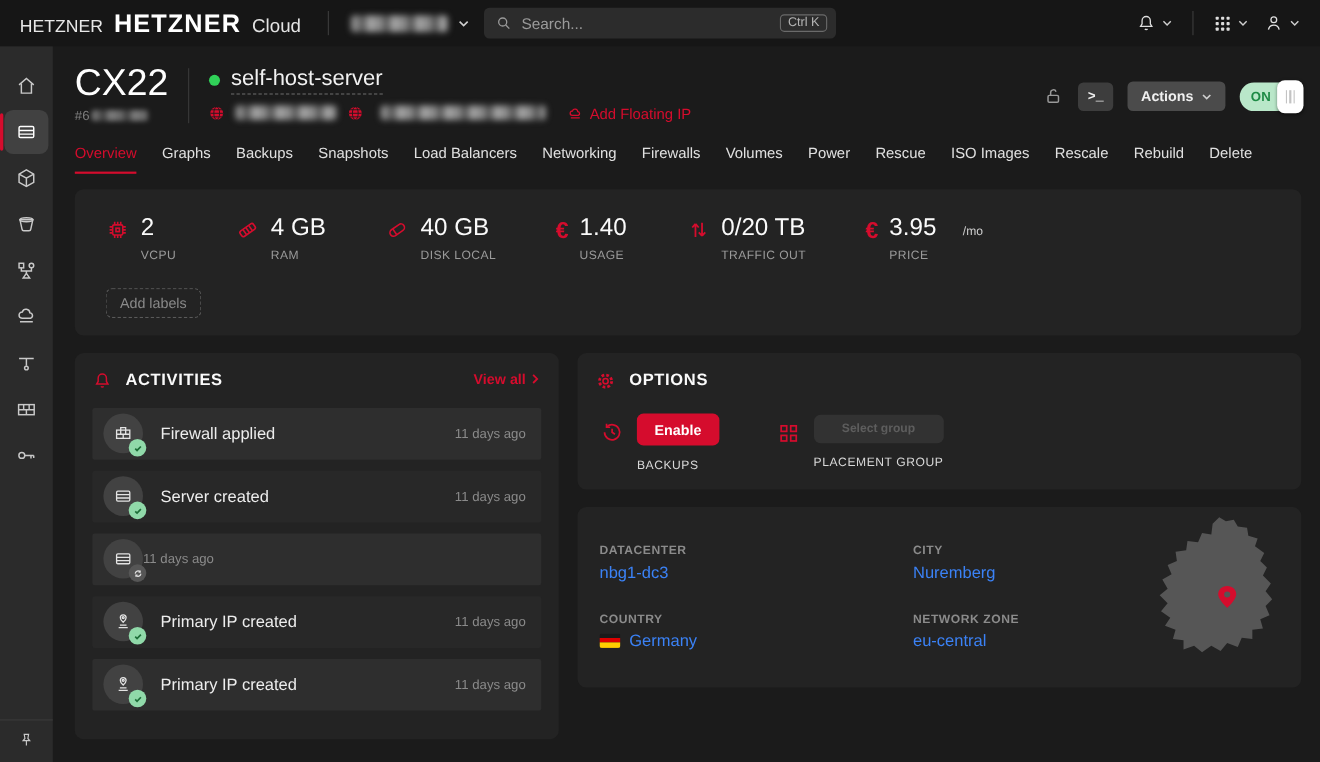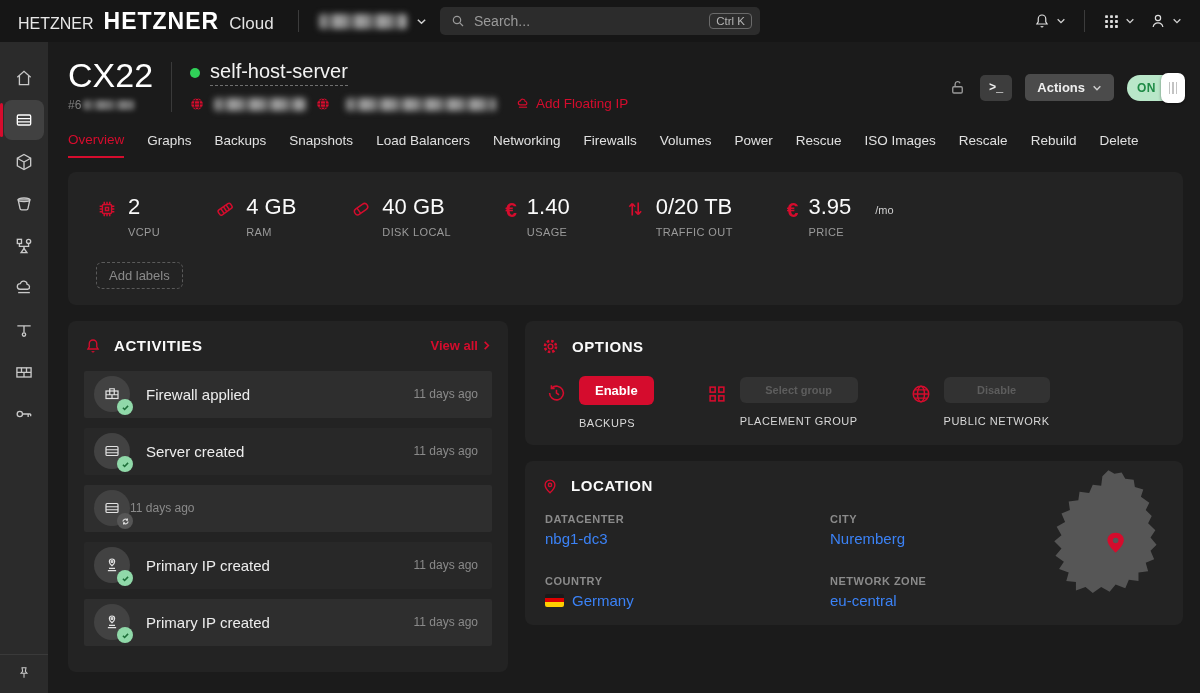--- a/index.html
+++ b/index.html
@@ -50,55 +50,55 @@
   .server-header{display:flex;align-items:flex-start;}
   .stype-block{margin-right:18px;text-align:center;}
   .stype{font-size:34px;font-weight:400;color:#fff;line-height:1.05;}
   .sid{display:flex;align-items:center;gap:2px;margin-top:4px;color:#7d7d7d;font-size:12px;}
   .blur-id{width:52px;height:10px;filter:blur(2.5px);opacity:.7;}
   .vdiv{width:1px;align-self:stretch;background:#3a3a3a;margin:4px 18px 0 0;}
   .name-block{padding-top:2px;}
   .name-row{display:flex;align-items:center;gap:10px;}
   .status-dot{width:10px;height:10px;border-radius:50%;background:#30d158;}
   .sname{font-size:20px;color:#f2f2f2;border-bottom:1px dashed #6f6f6f;padding-bottom:2px;cursor:text;}
-  .ip-row{display:flex;align-items:flex-end;gap:10px;margin-top:10px;}
+  .ip-row{display:flex;align-items:flex-start;gap:10px;margin-top:10px;}
   .globe-mini{color:var(--red);}
   .blur-ip4{width:92px;height:13px;}
   .blur-ip6{width:150px;height:13px;margin-left:6px;}
   .add-fip{display:flex;align-items:center;gap:6px;color:var(--red);font-size:13.5px;margin-left:10px;cursor:pointer;}
   .header-right{margin-left:auto;display:flex;align-items:center;gap:13px;padding-top:16px;}
   .lock{color:#9a9a9a;cursor:pointer;}
   .btn-terminal{background:#3d3d3d;border:none;border-radius:5px;color:#efefef;font-size:12px;font-weight:700;padding:6px 9px;cursor:pointer;font-family:"Liberation Mono",monospace;}
   .btn-actions{background:#4b4b4b;border:none;border-radius:5px;color:#efefef;font-size:13px;font-weight:700;padding:6px 12px;display:flex;align-items:center;gap:7px;cursor:pointer;font-family:"Liberation Sans",sans-serif;}
   .toggle{position:relative;width:56px;height:26px;border-radius:13px;background:#b9e7c9;cursor:pointer;}
   .toggle-label{position:absolute;left:10px;top:6px;font-size:12px;font-weight:800;color:#1d8a45;letter-spacing:.3px;}
   .knob{position:absolute;right:-2px;top:-2px;width:24px;height:30px;background:#fff;border-radius:7px;box-shadow:0 1px 3px rgba(0,0,0,.45);display:flex;align-items:center;justify-content:center;gap:2px;}
   .knob i{display:block;width:1.5px;height:12px;background:#c3c3c3;}
 
   
-  .tabs{display:flex;gap:23px;margin-top:20px;font-size:13.5px;color:#e0e0e0;align-items:center;}
+  .tabs{display:flex;gap:23px;margin-top:20px;font-size:13.5px;color:#e0e0e0;}
   .tab{padding-bottom:9px;cursor:pointer;white-space:nowrap;}
   .tab.active{color:var(--red);border-bottom:2px solid var(--red);}
 
   
   .panel{background:var(--panel);border-radius:8px;}
   .stats-panel{margin-top:14px;padding:24px 28px 16px;}
   .stats-row{display:flex;gap:54px;}
   .stat{display:flex;align-items:flex-start;gap:10px;}
   .stat-icon{color:var(--red);margin-top:2px;}
   .stat-euro{color:var(--red);font-size:21px;font-weight:600;line-height:1;margin-top:3px;}
   .stat-val{font-size:22px;color:#fafafa;line-height:1;}
   .stat-suffix{font-size:11px;color:#cfcfcf;padding-left:24px;}
   .stat-label{font-size:11px;color:var(--muted);margin-top:8px;letter-spacing:.4px;}
   .add-labels{display:inline-block;margin-top:24px;border:1px dashed #5a5a5a;border-radius:6px;padding:5px 12px;color:#8a8a8a;font-size:13px;cursor:pointer;}
 
   
   .lower{display:grid;grid-template-columns:440px 1fr;gap:17px;margin-top:16px;align-items:start;}
   .panel-pad{padding:16px;}
-  .panel-head{display:flex;align-items:center;gap:12px;}
+  .panel-head{display:flex;align-items:flex-start;gap:12px;}
   .panel-title{font-size:15px;font-weight:700;letter-spacing:.6px;color:#fafafa;}
   .view-all{margin-left:auto;display:flex;align-items:center;gap:3px;color:var(--red);font-size:13px;font-weight:700;cursor:pointer;}
   .red-ic{color:var(--red);}
 
   
   .act-list{margin-top:16px;}
   .act-row{height:47px;display:flex;align-items:center;padding:0 14px 0 10px;margin-bottom:10px;border-radius:2px;}
   .act-row:nth-child(odd){background:var(--row-odd);}
   .act-row:nth-child(even){background:var(--row-even);}
   .act-ic{position:relative;width:36px;height:36px;border-radius:50%;background:#424242;display:flex;align-items:center;justify-content:center;color:#e3e3e3;flex:none;}
@@ -527,42 +527,24 @@
                 <rect x="4.5" y="4.5" width="5.5" height="5.5"></rect>
                 <rect x="14" y="4.5" width="5.5" height="5.5"></rect>
                 <rect x="4.5" y="14" width="5.5" height="5.5"></rect>
                 <rect x="14" y="14" width="5.5" height="5.5"></rect>
               </svg>
             <div class="opt-col">
               <button class="btn-disabled">Select group</button>
               <span class="opt-label">PLACEMENT GROUP</span>
             </div>
           </div>
-          <div class="opt">
-            <svg class="opt-icon" width="22" height="22" viewBox="0 0 24 24" fill="none" stroke="currentColor" stroke-width="1.6">
-                <circle cx="12" cy="12" r="8.5"></circle>
-                <ellipse cx="12" cy="12" rx="3.8" ry="8.5"></ellipse>
-                <path d="M3.5 12h17M5 7.5h14M5 16.5h14"></path>
-              </svg>
-            <div class="opt-col">
-              <button class="btn-disabled">Disable</button>
-              <span class="opt-label">PUBLIC NETWORK</span>
-            </div>
-          </div>
         </div>
       </section>
 
       <section class="panel panel-pad loc-panel">
-        <div class="panel-head">
-          <svg class="red-ic" width="18" height="18" viewBox="0 0 24 24" fill="none" stroke="currentColor" stroke-width="1.8">
-              <path d="M12 21s-6.5-5.8-6.5-10.3a6.5 6.5 0 1 1 13 0C18.5 15.2 12 21 12 21z"></path>
-              <circle cx="12" cy="10.5" r="2.2"></circle>
-            </svg>
-          <span class="panel-title">LOCATION</span>
-        </div>
         <div class="loc-grid">
           <div>
             <div class="fld-label">DATACENTER</div>
             <div class="fld-value">nbg1-dc3</div>
           </div>
           <div>
             <div class="fld-label">CITY</div>
             <div class="fld-value">Nuremberg</div>
           </div>
           <div>

